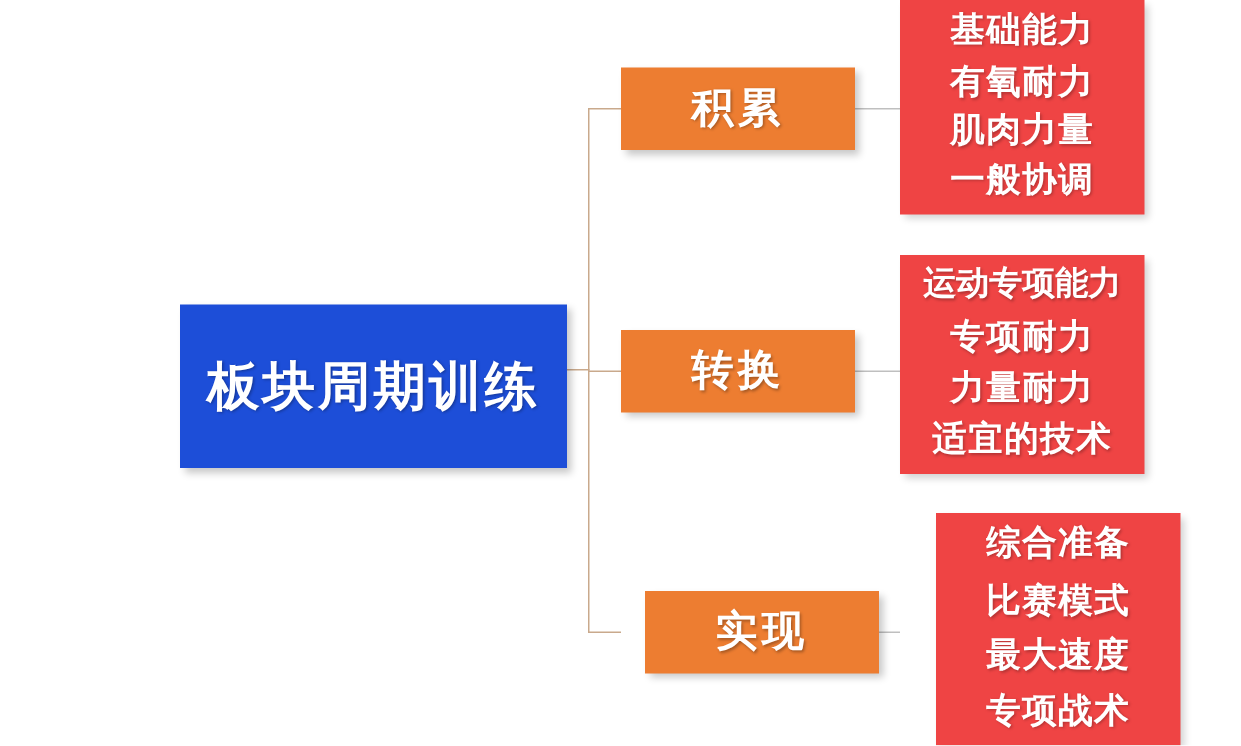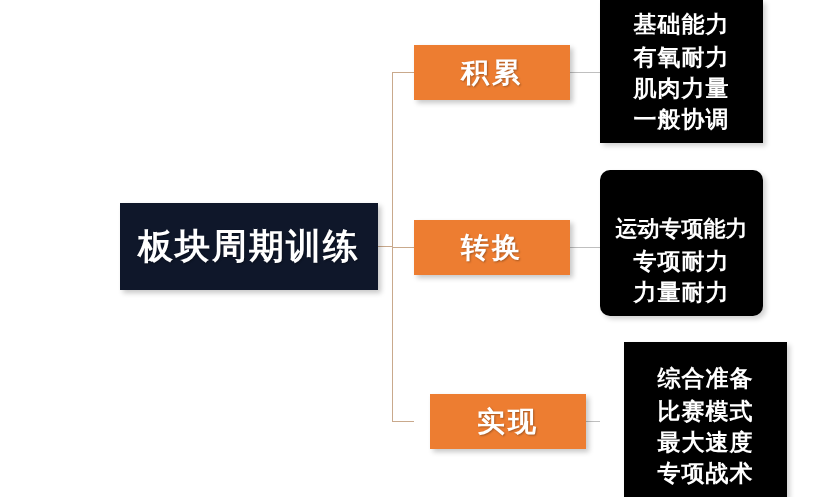--- a/index.html
+++ b/index.html
@@ -28,22 +28,22 @@
     justify-content: center;
     color: #ffffff;
     text-align: center;
     line-height: 1.0;
   }
 
   .root-box {
     left: 120px;
     top: 203px;
     width: 258px;
-    height: 87px;
-    background: #0f172a;
+    height: 109px;
+    background: #1d4ed8;
     box-shadow: 3px 3px 5px rgba(0,0,0,0.22);
   }
   .root-label {
     font-size: 35px;
     font-weight: bold;
     letter-spacing: 2px;
     text-shadow: 1px 1px 2px rgba(0,0,0,0.30);
     white-space: nowrap;
   }
 
@@ -61,27 +61,27 @@
     font-size: 28px;
     font-weight: bold;
     letter-spacing: 3px;
     text-shadow: 1px 1px 2px rgba(0,0,0,0.30);
     white-space: nowrap;
   }
 
   .detail-box {
     left: 600px;
     width: 163px;
-    background: #000000;
+    background: #ef4444;
     box-shadow: 3px 3px 5px rgba(0,0,0,0.18);
-    padding: 20px 0 8px 0;
-    justify-content: flex-end;
+    padding: 4px 0 8px 0;
+    justify-content: space-between;
   }
   .detail-box.d0 { top: 0px;   height: 143px; }
-  .detail-box.d1 { top: 170px; height: 146px; border-radius: 10px; }
+  .detail-box.d1 { top: 170px; height: 146px; }
   .detail-box.d2 { top: 342px; height: 155px; margin-left: 24px; }
 
   .detail-title {
     font-size: 23px;
     font-weight: bold;
     letter-spacing: 1px;
     margin: 4px 0 6px 0;
     text-shadow: 1px 1px 2px rgba(0,0,0,0.28);
     white-space: nowrap;
   }
@@ -161,20 +161,21 @@
     <div class="detail-title">基础能力</div>
     <div class="detail-item">有氧耐力</div>
     <div class="detail-item">肌肉力量</div>
     <div class="detail-item">一般协调</div>
   </div>
 
   <div class="box detail-box d1">
     <div class="detail-title">运动专项能力</div>
     <div class="detail-item">专项耐力</div>
     <div class="detail-item">力量耐力</div>
+    <div class="detail-item">适宜的技术</div>
   </div>
 
   <div class="box detail-box d2">
     <div class="detail-title">综合准备</div>
     <div class="detail-item">比赛模式</div>
     <div class="detail-item">最大速度</div>
     <div class="detail-item">专项战术</div>
   </div>
 
 </div>

